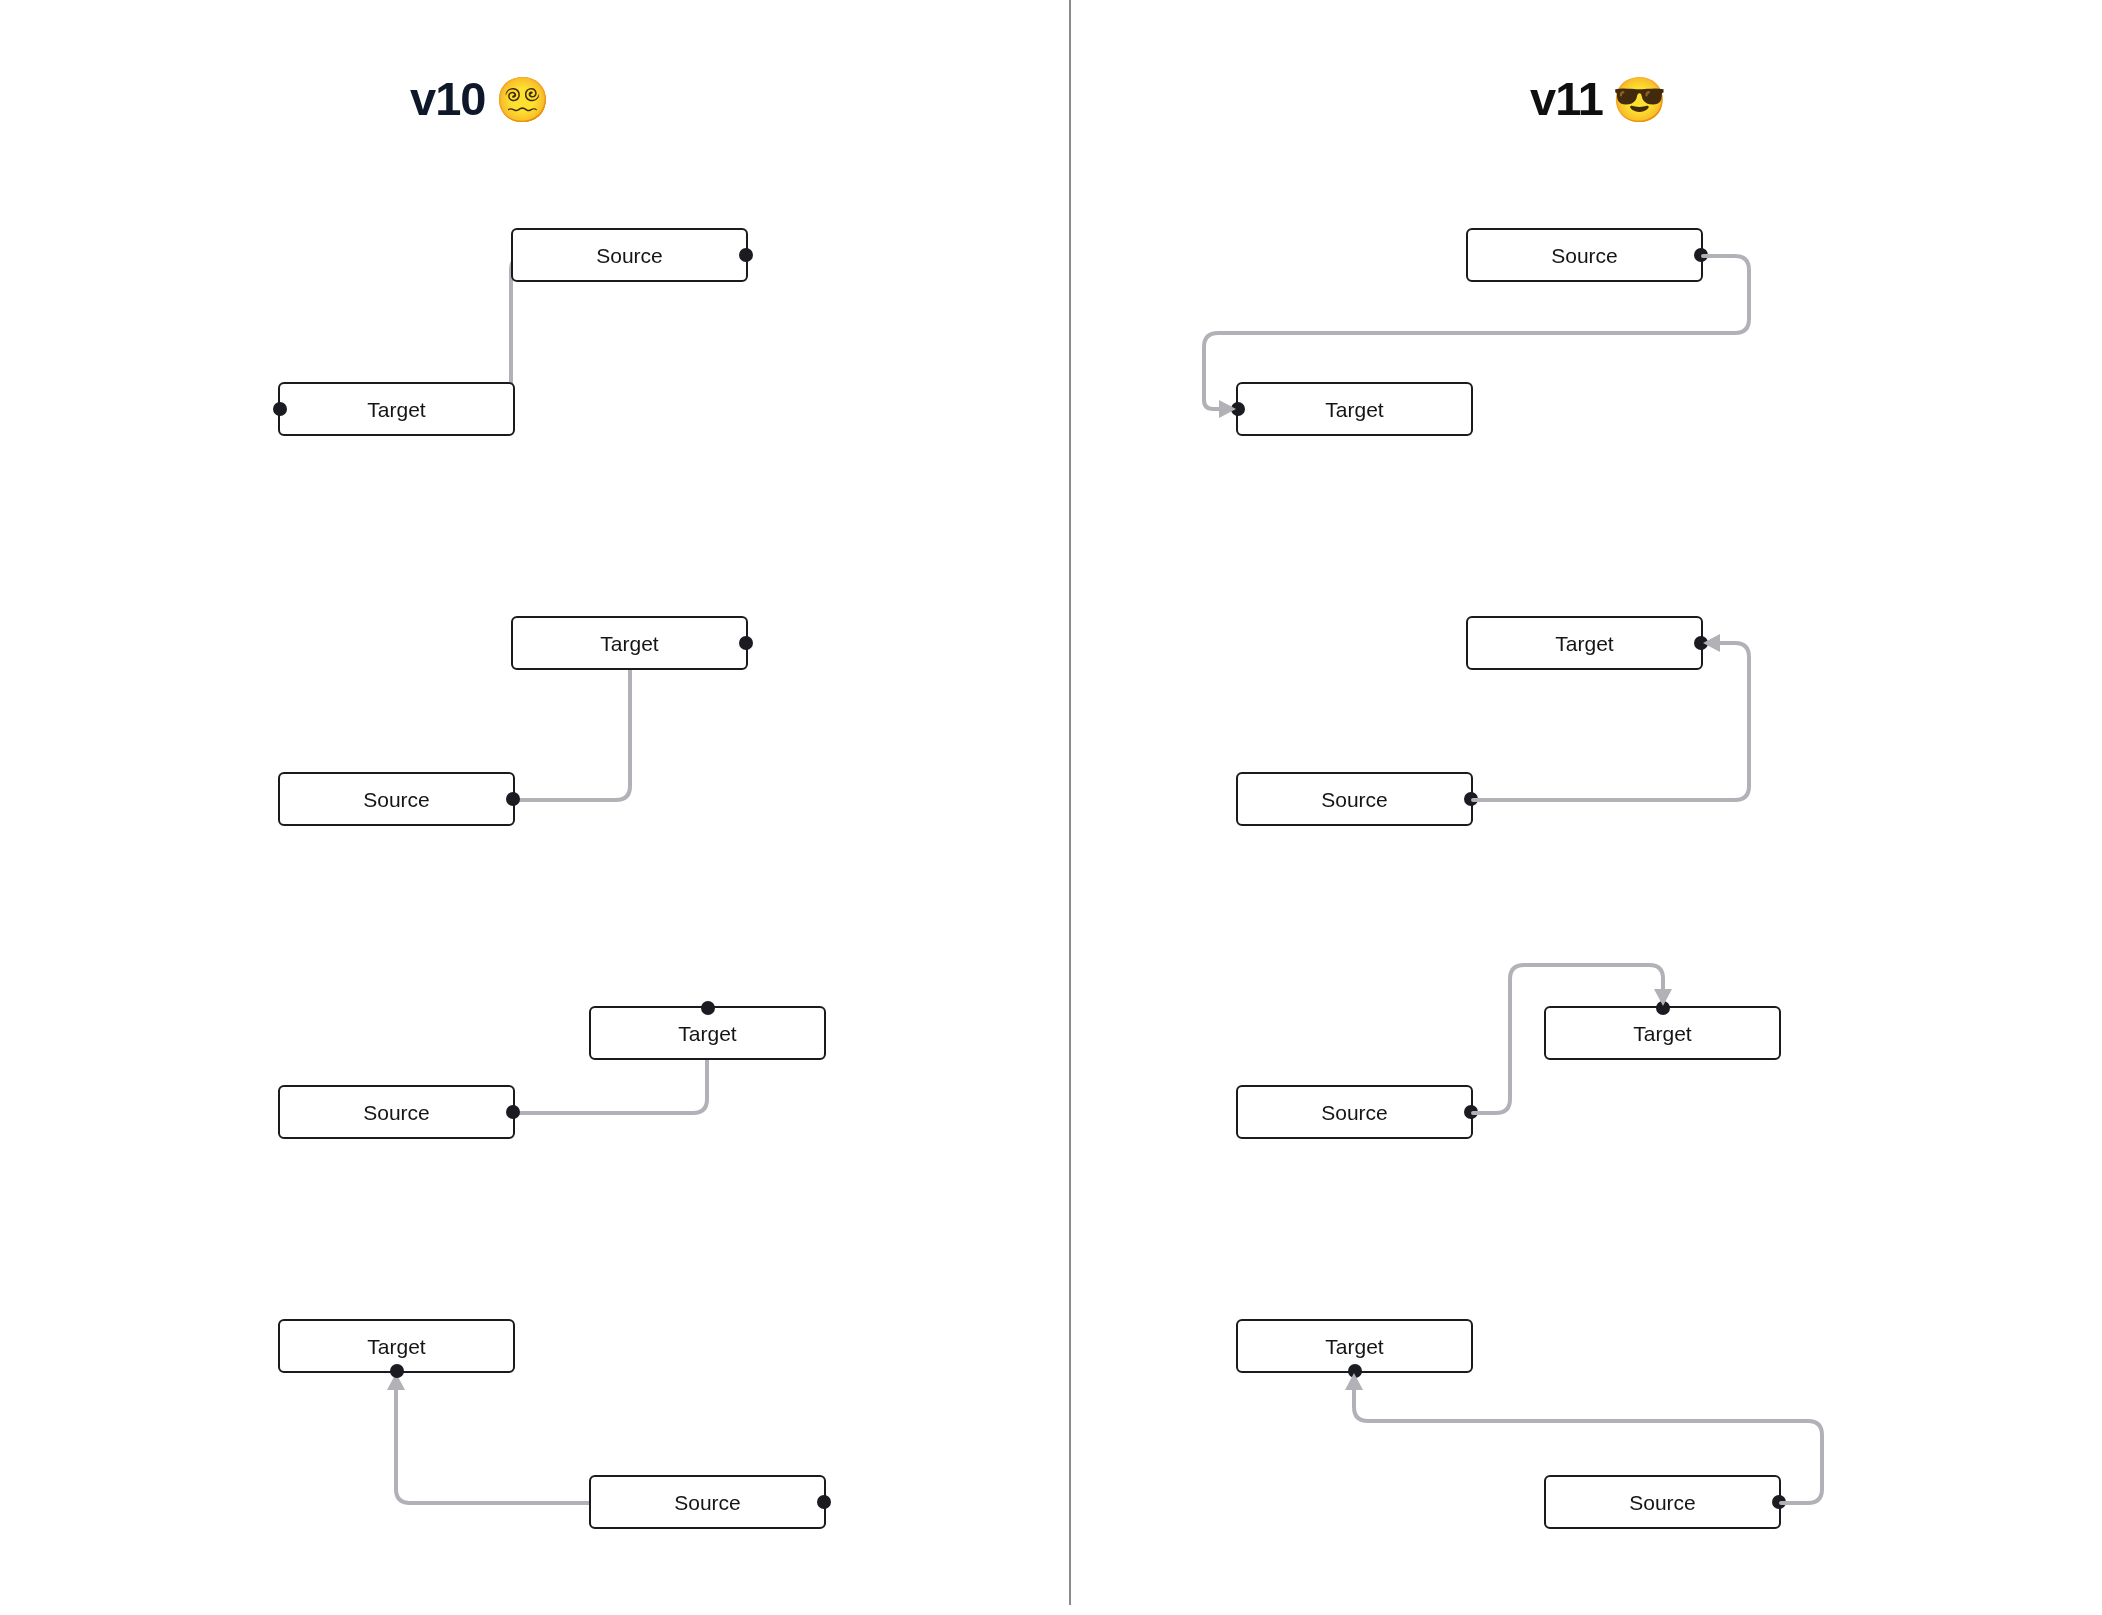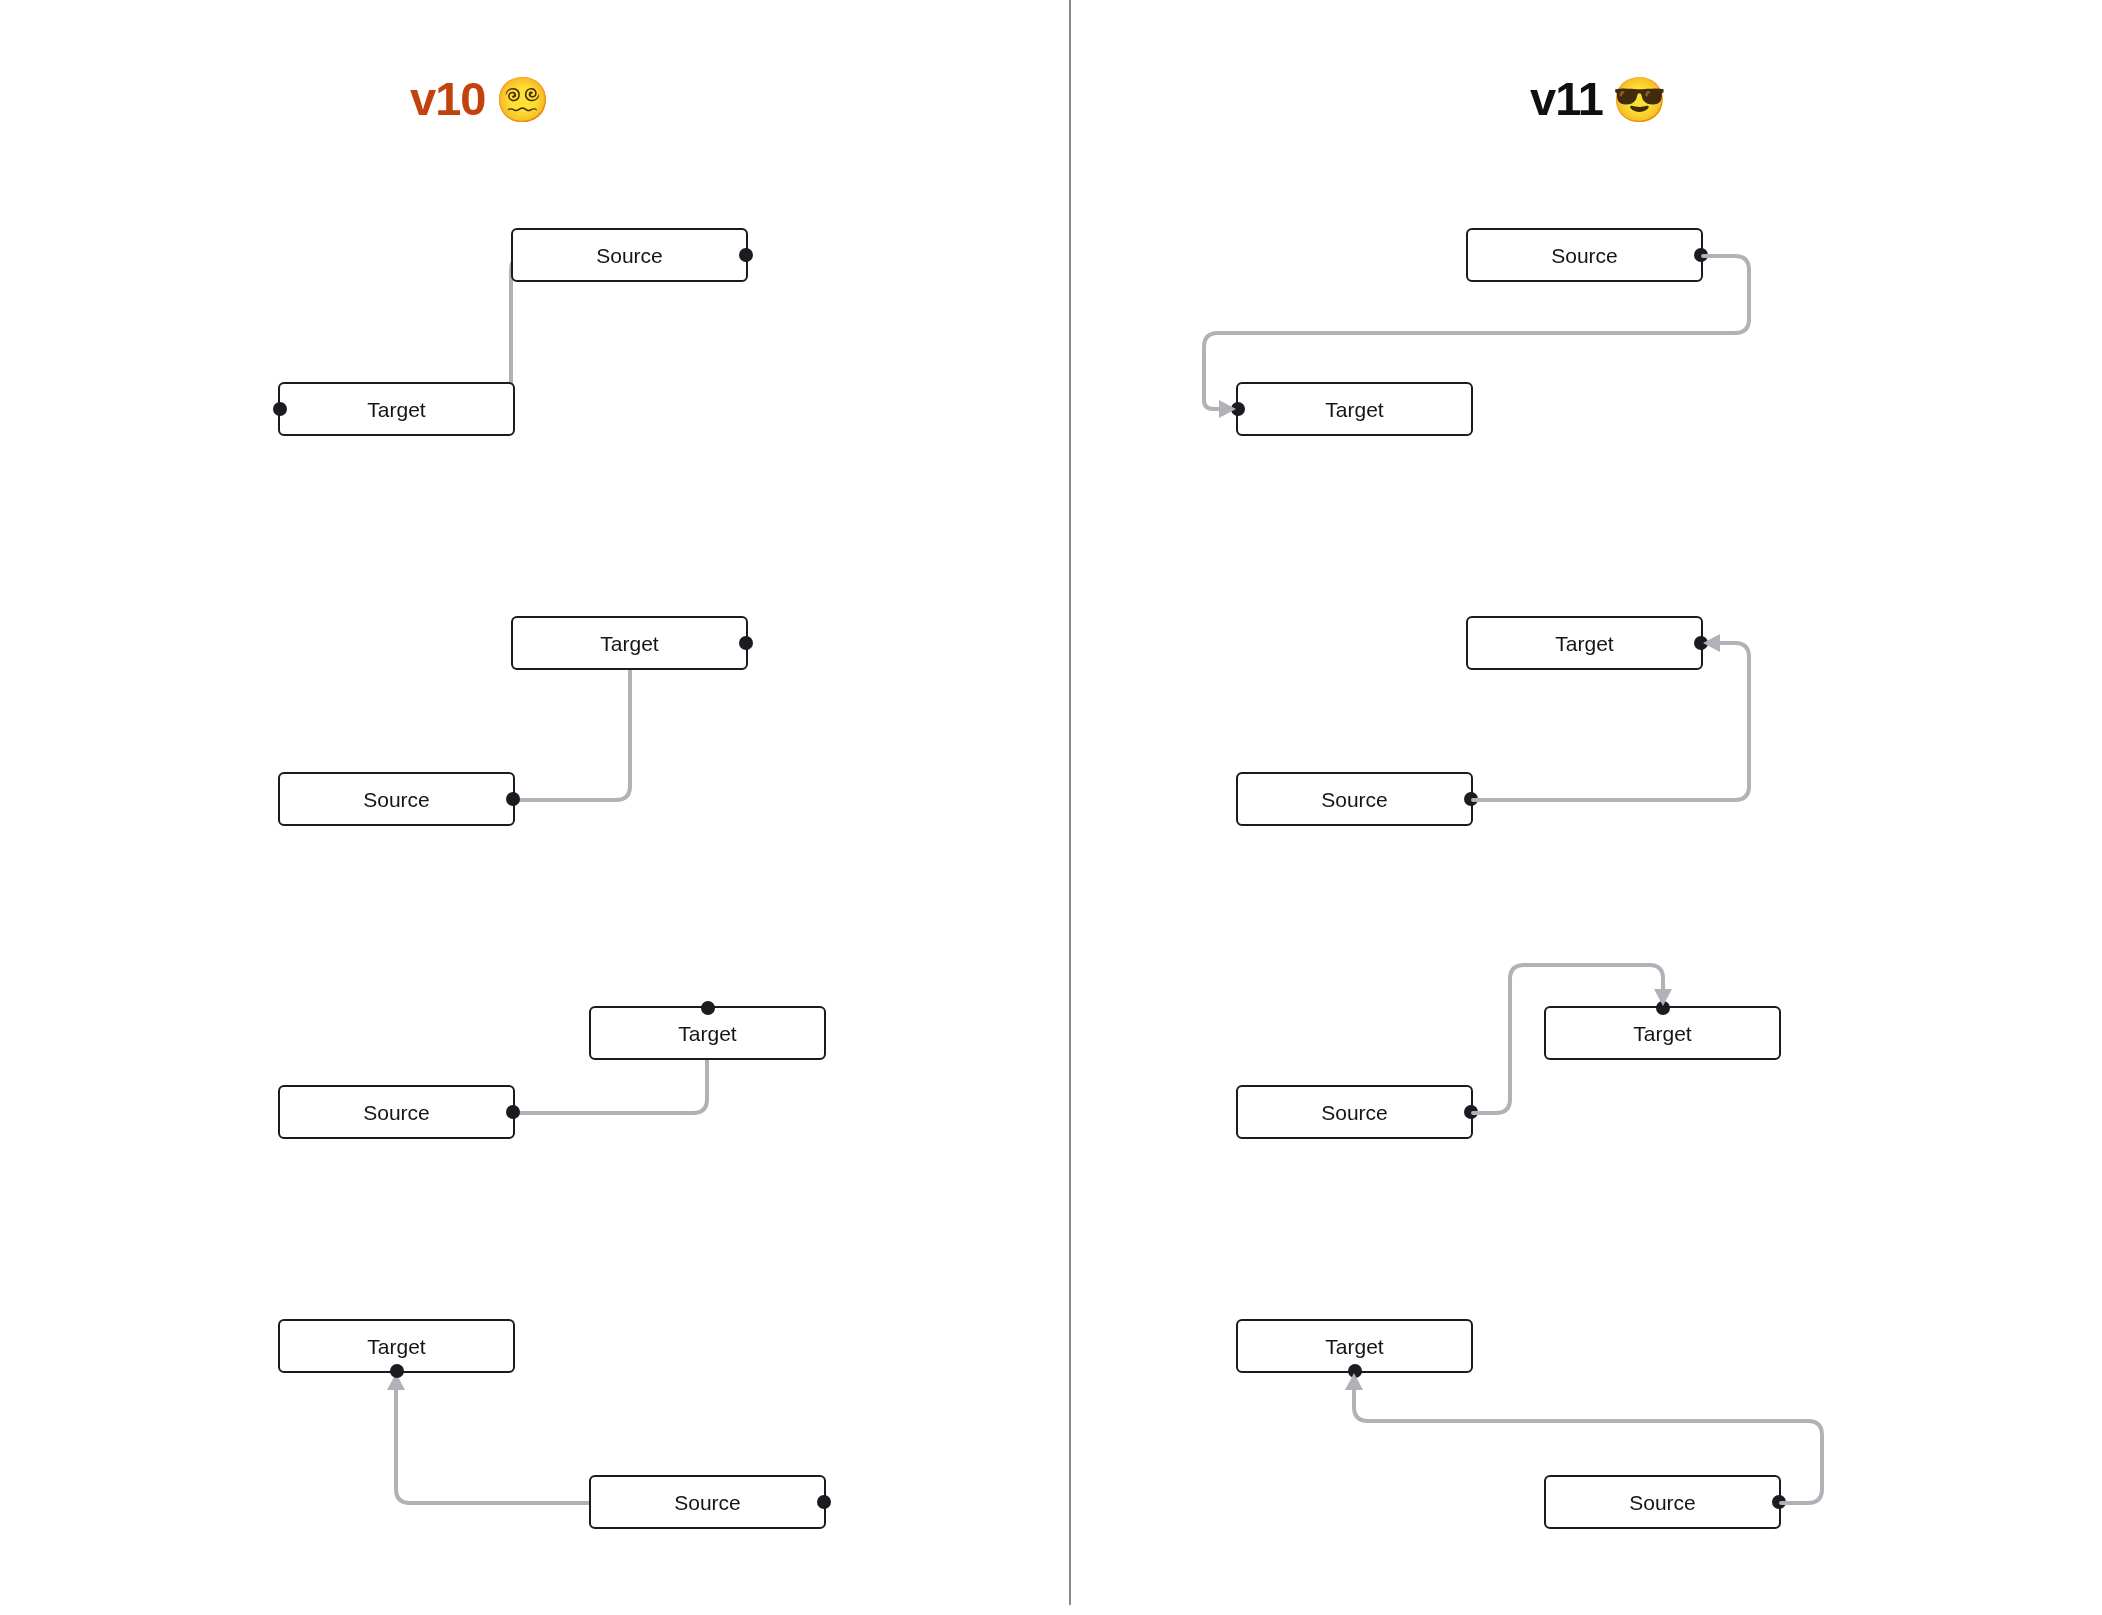--- a/index.html
+++ b/index.html
@@ -110,21 +110,21 @@
       <polygon points="1236,409 1219,418 1219,400" class="edge-arrow" fill="#b1b1b7"></polygon>
       <path d="M 1473 800 L 1735 800 Q 1749 800 1749 786 L 1749 657 Q 1749 643 1735 643 L 1717 643" class="edge-path" stroke="#b1b1b7"></path>
       <polygon points="1703,643 1720,634 1720,652" class="edge-arrow" fill="#b1b1b7"></polygon>
       <path d="M 1473 1113 L 1496 1113 Q 1510 1113 1510 1099 L 1510 979 Q 1510 965 1524 965 L 1649.5 965 Q 1663 965 1663 978.5 L 1663 992" class="edge-path" stroke="#b1b1b7"></path>
       <polygon points="1663,1006 1654,989 1672,989" class="edge-arrow" fill="#b1b1b7"></polygon>
       <path d="M 1781 1503 L 1808 1503 Q 1822 1503 1822 1489 L 1822 1435 Q 1822 1421 1808 1421 L 1368 1421 Q 1354 1421 1354 1407 L 1354 1387" class="edge-path" stroke="#b1b1b7"></path>
       <polygon points="1354,1373 1363,1390 1345,1390" class="edge-arrow" fill="#b1b1b7"></polygon>
     </svg>
 
   <div id="panels-root">
-      <div class="panel-title" style="left: 410px; top: 75px; color: #c2410c;"><span>v10</span><span class="emoji">😵‍💫</span></div>
+      <div class="panel-title" style="left: 410px; top: 75px; color: #0f172a;"><span>v10</span><span class="emoji">😵‍💫</span></div>
       <div class="flow-node" style="left: 511px; top: 228px; width: 237px; height: 54px; border-color: rgb(26, 26, 31); background: rgb(255, 255, 255);">
         <span class="node-label" style="color: rgb(21, 21, 23);">Source</span>
         <div class="handle h-right" style="background: rgb(27, 27, 34);"></div>
       </div>
       <div class="flow-node" style="left: 278px; top: 382px; width: 237px; height: 54px; border-color: rgb(26, 26, 31); background: rgb(255, 255, 255);">
         <span class="node-label" style="color: rgb(21, 21, 23);">Target</span>
         <div class="handle h-left" style="background: rgb(27, 27, 34);"></div>
       </div>
       <div class="flow-node" style="left: 511px; top: 616px; width: 237px; height: 54px; border-color: rgb(26, 26, 31); background: rgb(255, 255, 255);">
         <span class="node-label" style="color: rgb(21, 21, 23);">Target</span>

